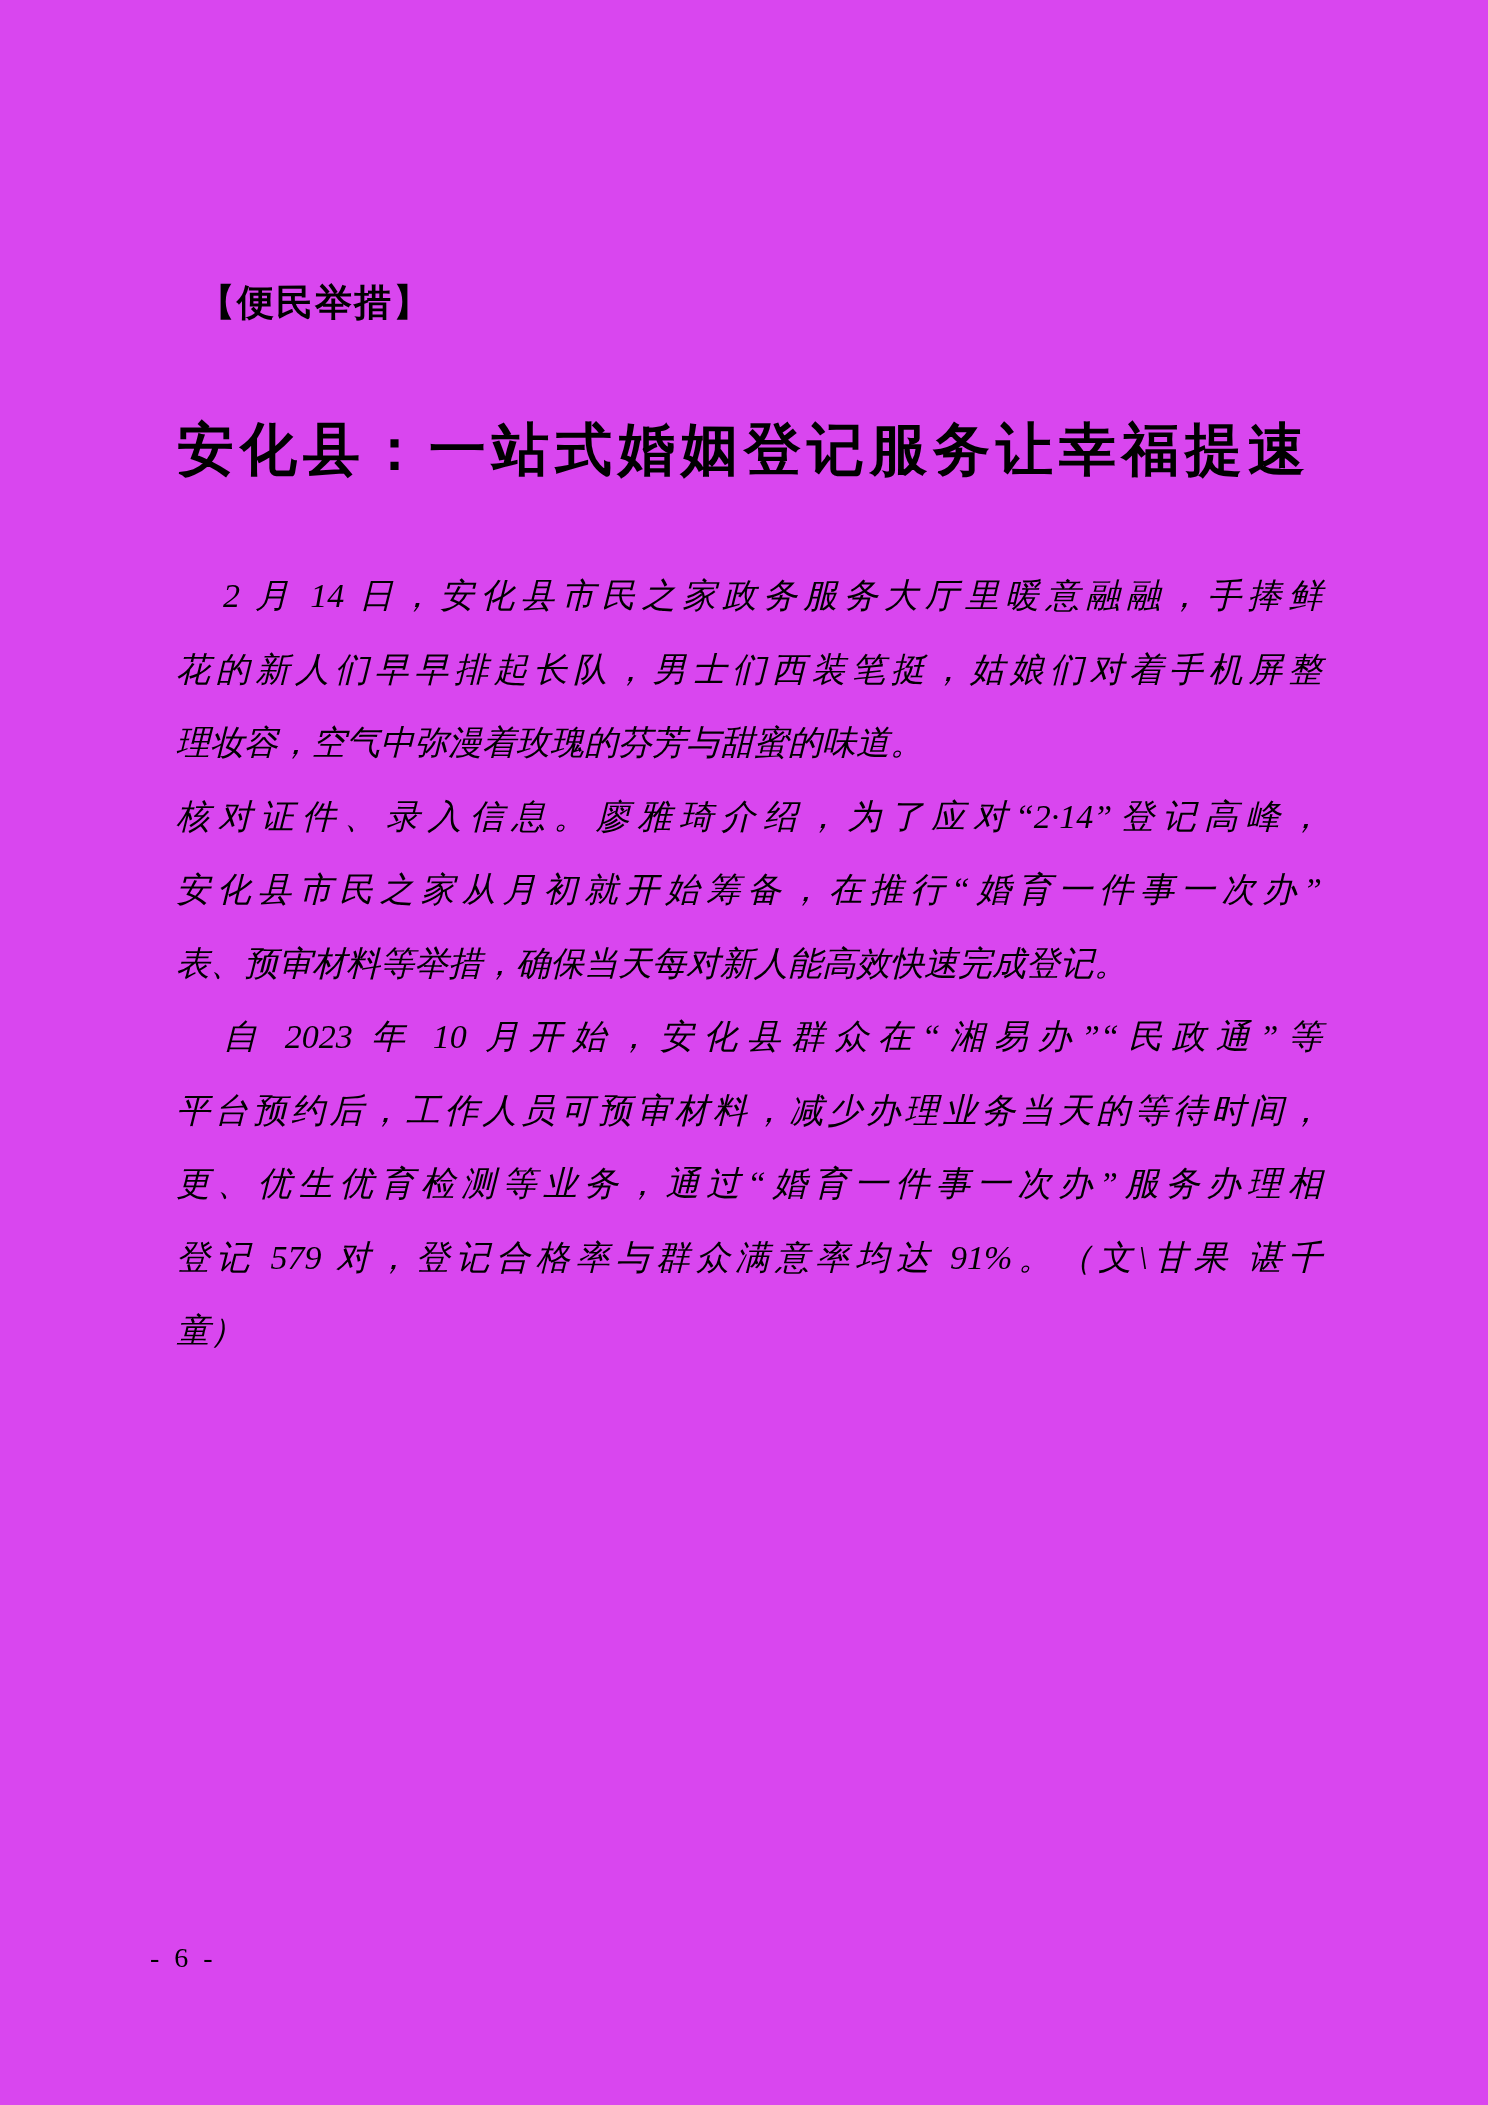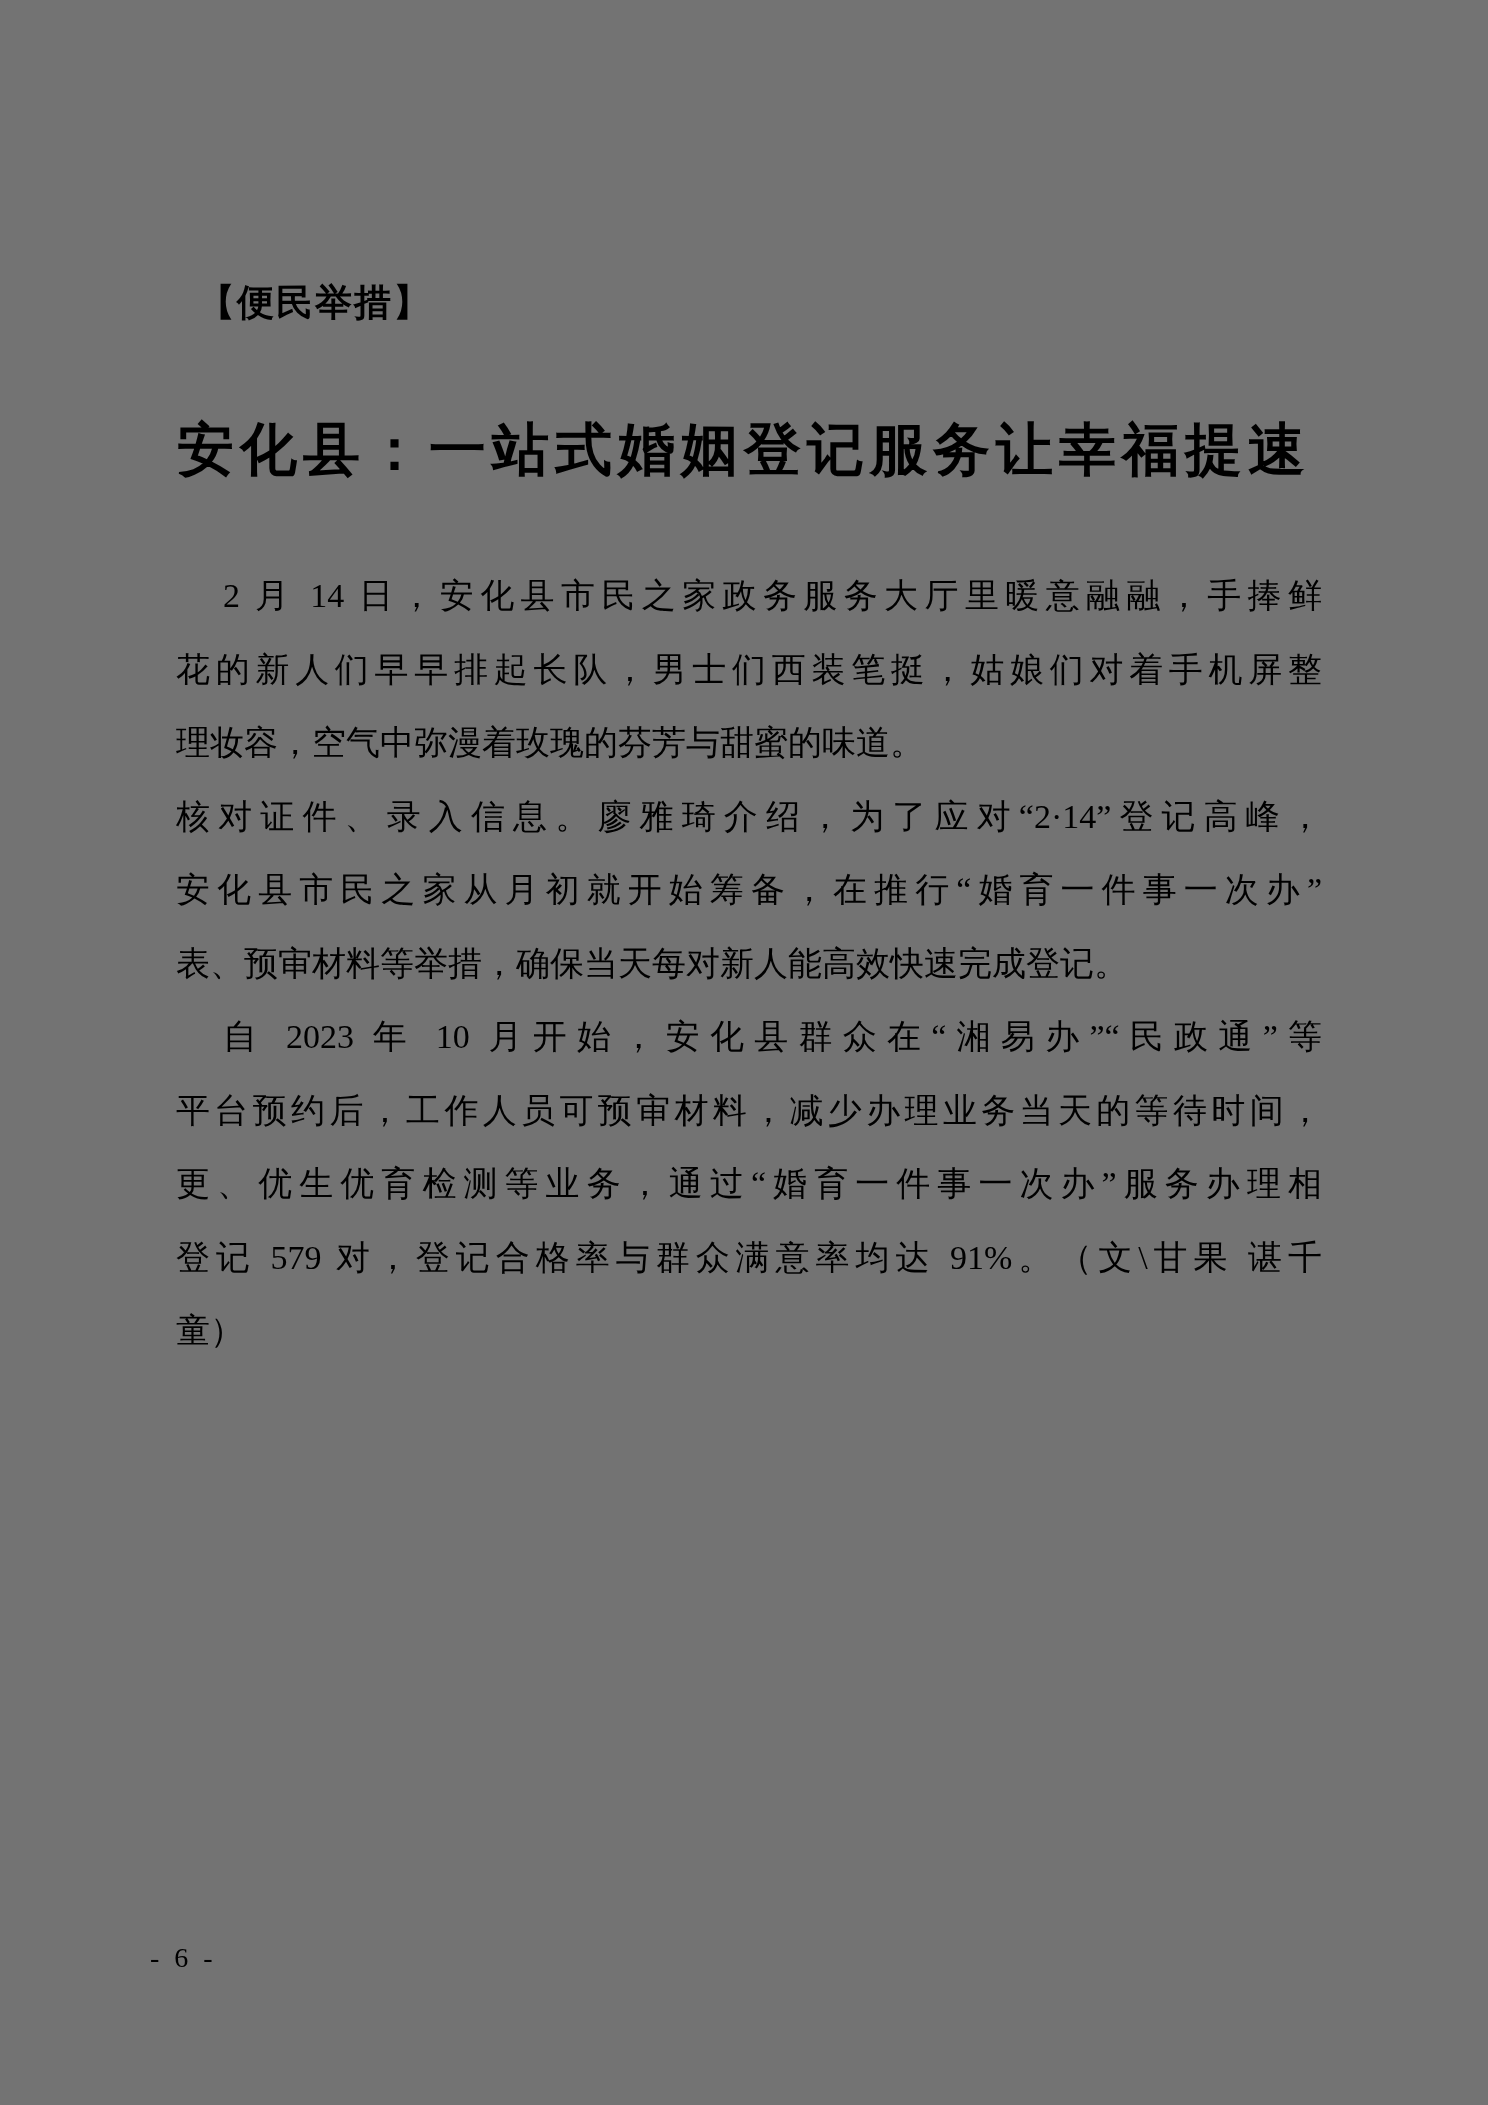--- a/index.html
+++ b/index.html
@@ -5,21 +5,21 @@
   html, body {
     margin: 0;
     padding: 0;
     background: #e8e8e8;
   }
   .page {
     position: relative;
     width: 1488px;
     height: 2105px;
     margin: 0 auto;
-    background: #737373;
+    background: #d946ef;
     color: #000000;
     font-family: "Liberation Serif", "DejaVu Serif", serif;
     overflow: hidden;
   }
   .section-header {
     position: absolute;
     top: 278px;
     left: 198px;
     font-family: "Liberation Sans", "DejaVu Sans", sans-serif;
     font-weight: 700;
@@ -43,20 +43,21 @@
     position: absolute;
     top: 559px;
     left: 176px;
     width: 1146px;
     font-size: 34px;
     line-height: 73.5px;
   }
   .ln {
     height: 73.5px;
     white-space: nowrap;
+    font-style: italic;
   }
   .ln.j {
     white-space: normal;
     text-align: justify;
     text-align-last: justify;
     text-justify: inter-character;
   }
   .ln.ind {
     text-indent: 47px;
   }

